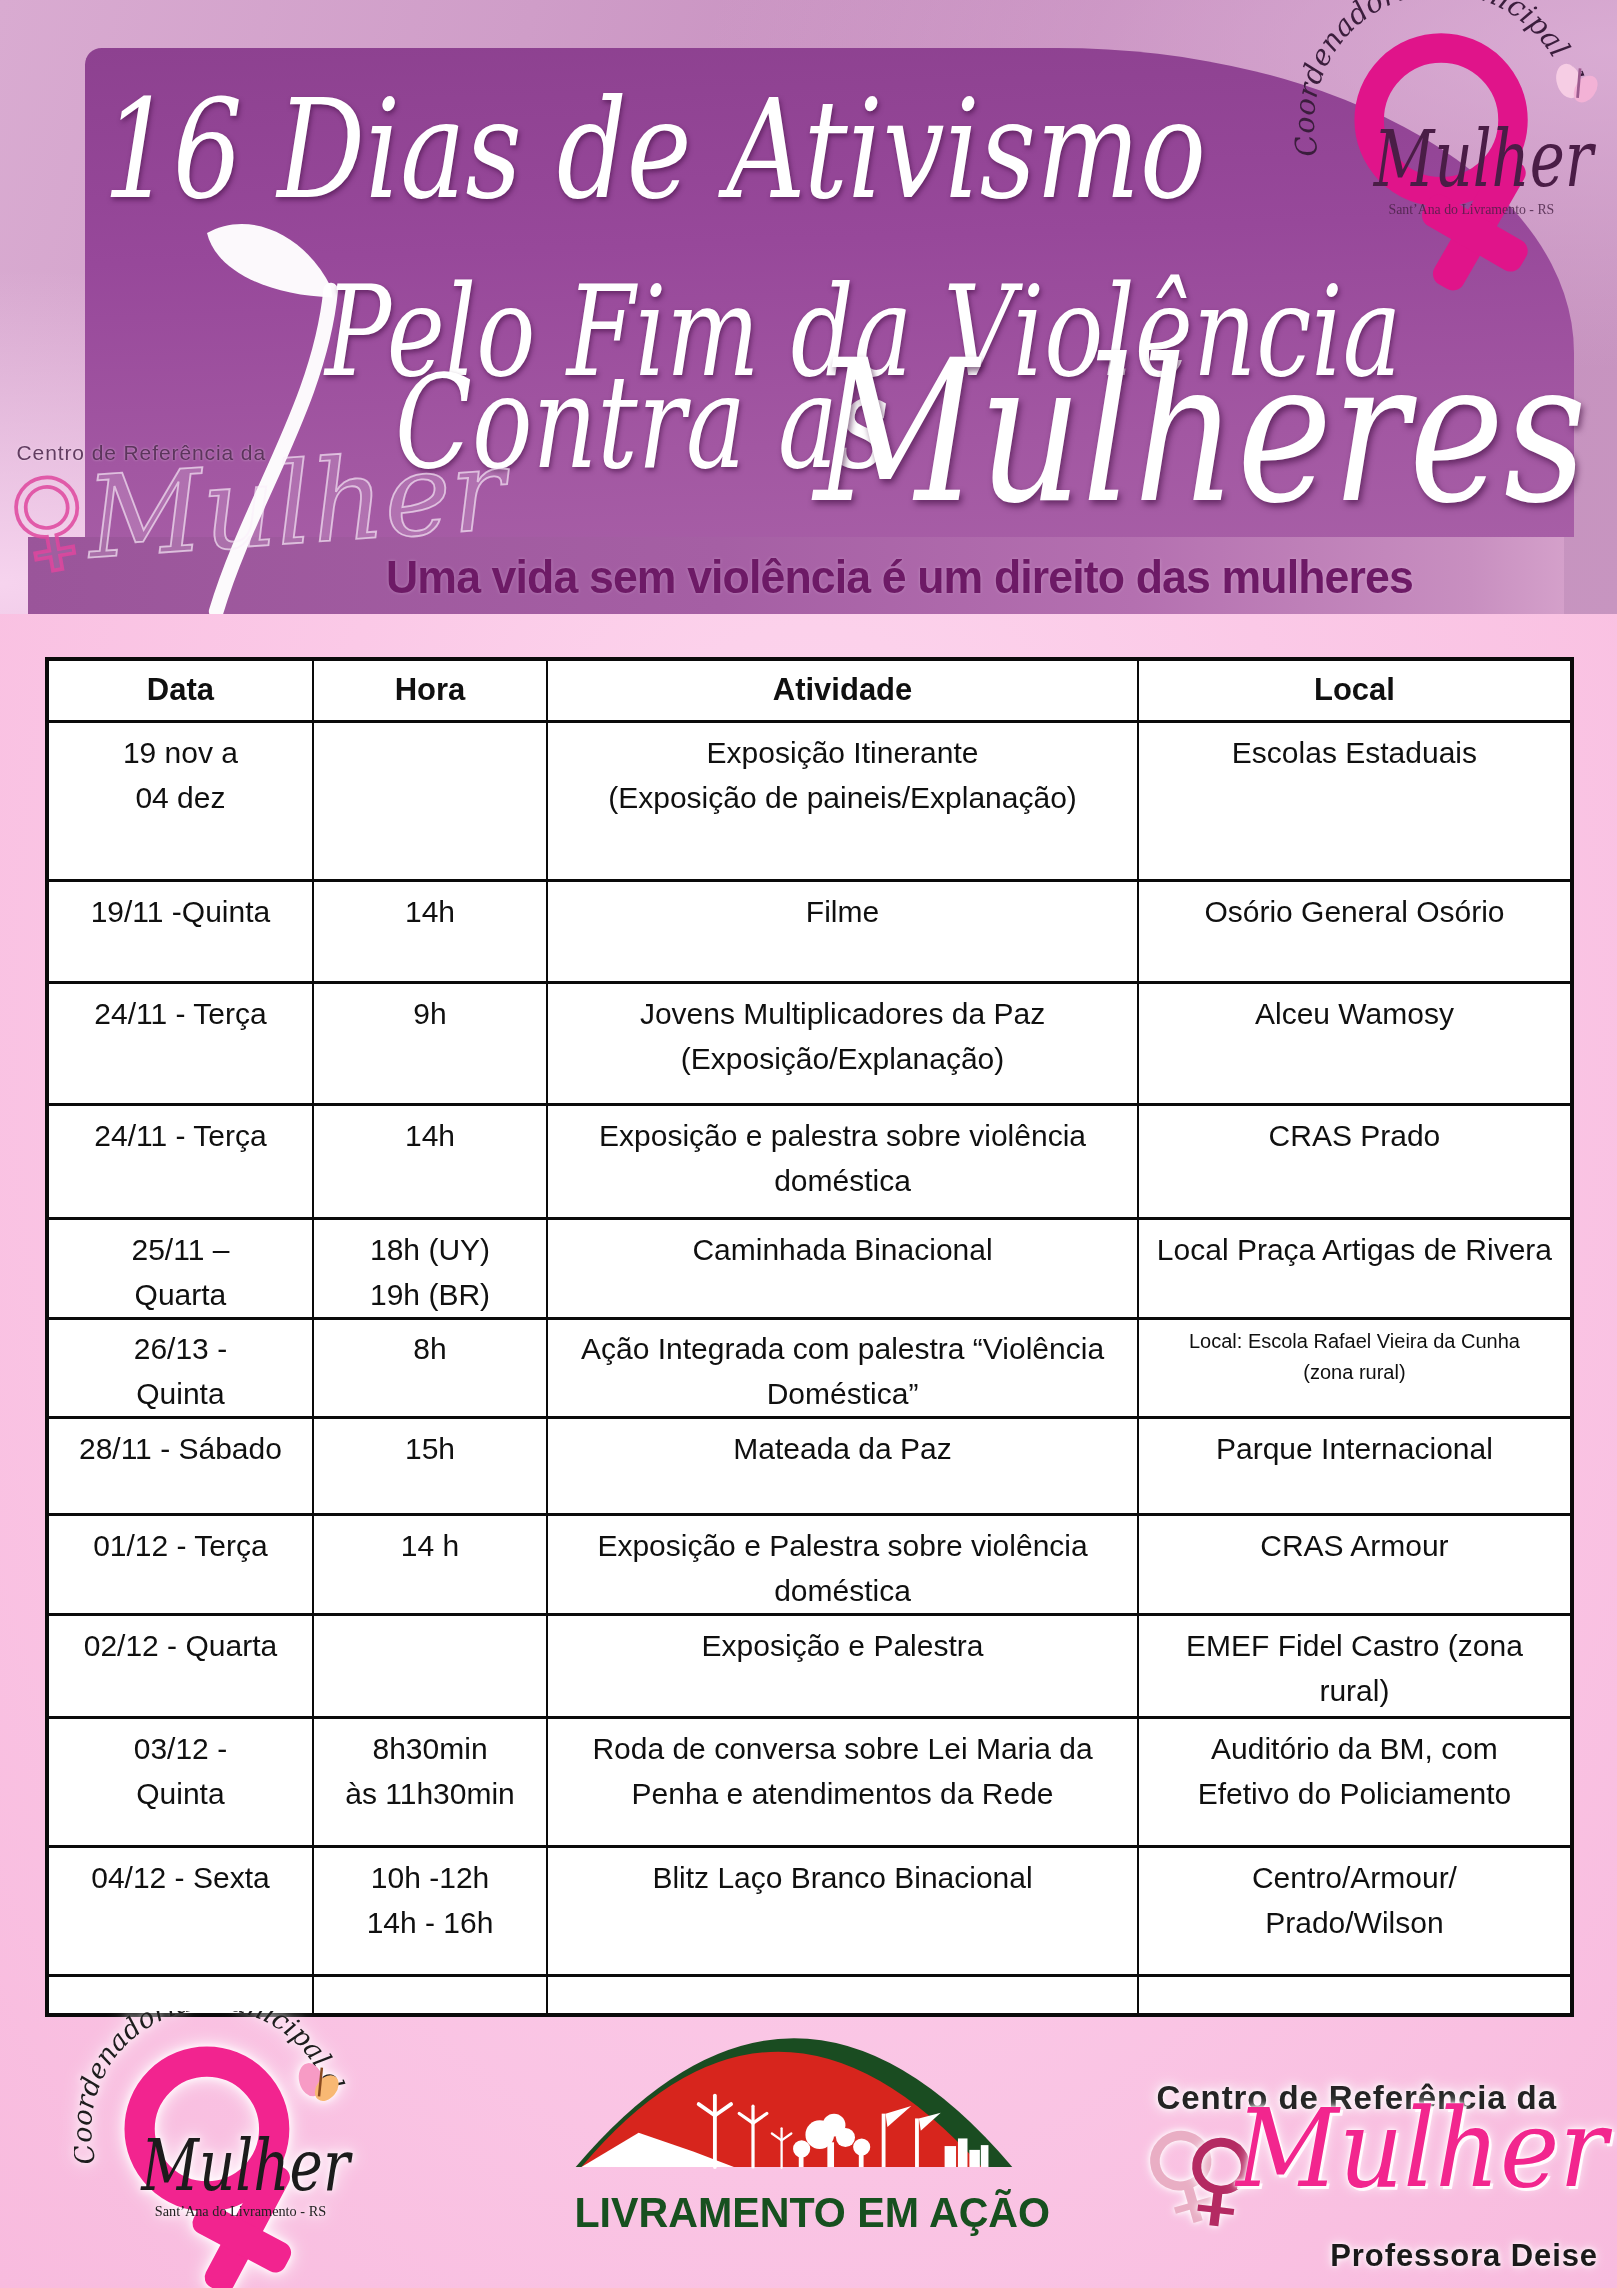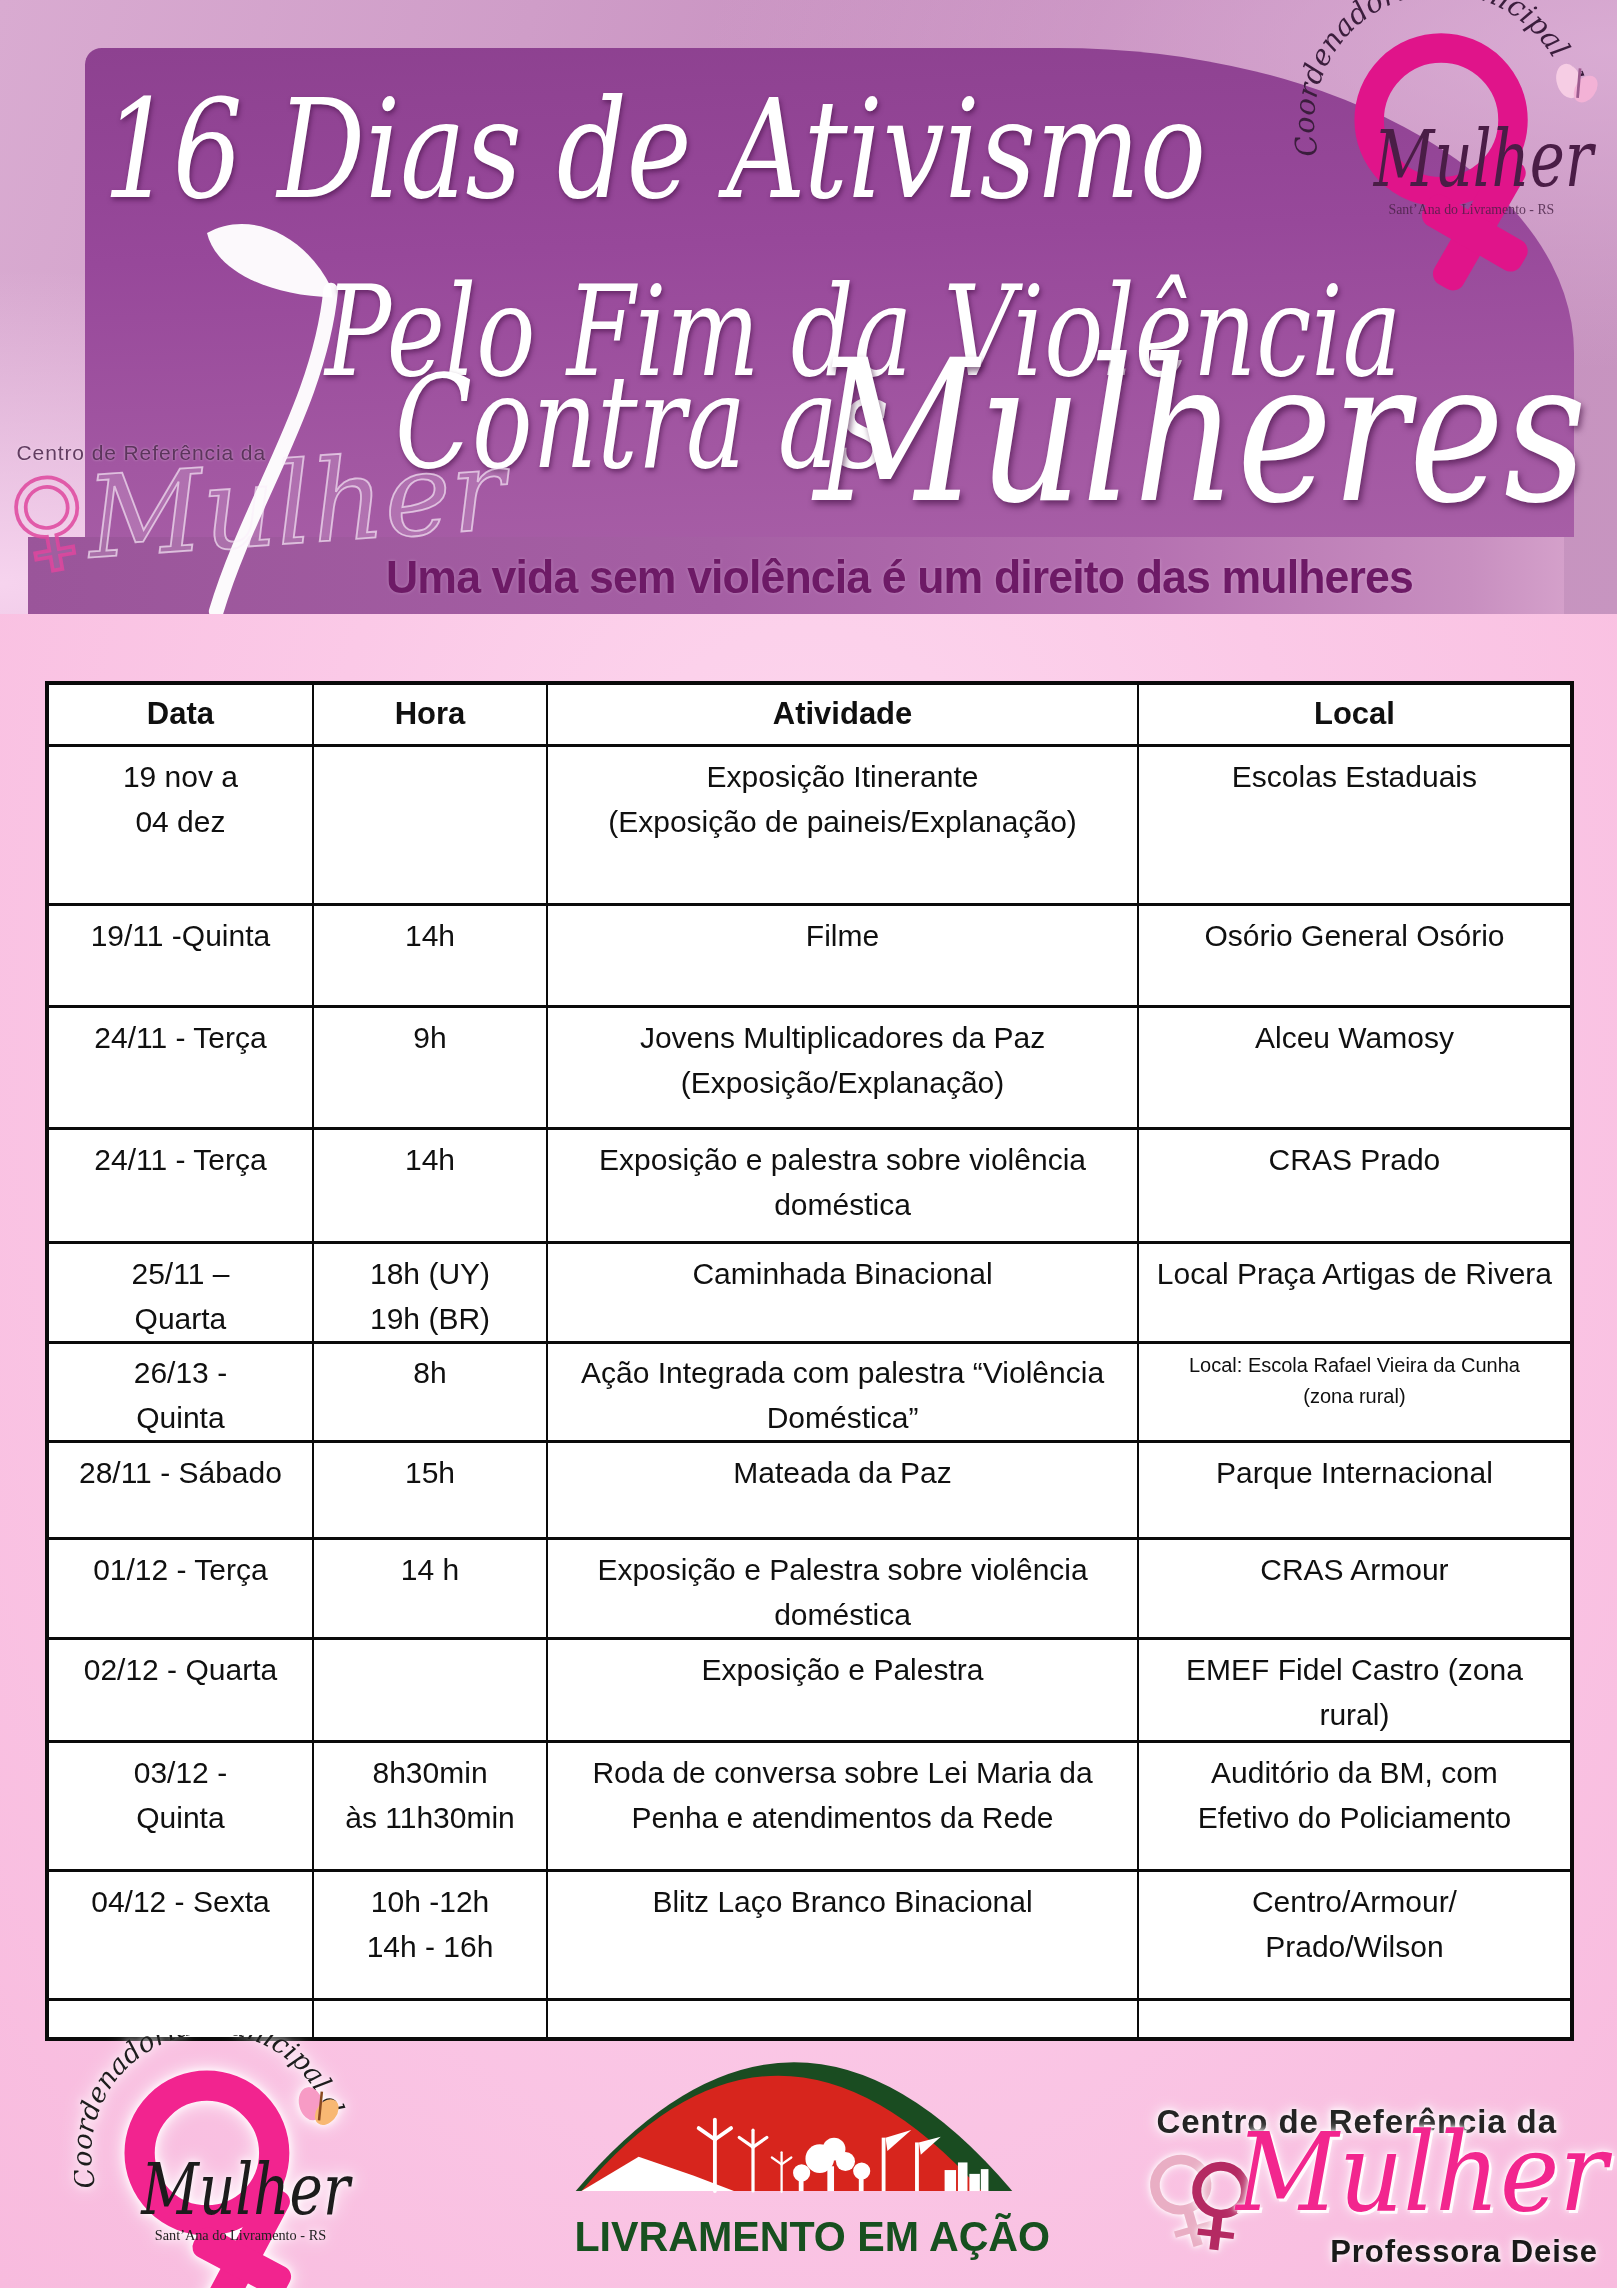--- a/index.html
+++ b/index.html
@@ -39,21 +39,21 @@
   .wm-female{position:absolute;left:3.7px;top:26px;font-size:109px;line-height:1;
     font-family:"DejaVu Sans",sans-serif;color:rgba(255,255,255,.06);
     -webkit-text-stroke:3.7px rgba(222,70,158,.85);transform:rotate(-10deg);}
   
   .logo-coord-header{position:absolute;right:11px;top:0;}
   
   .svg-script{font-family:"DejaVu Serif",serif;font-style:italic;}
   .svg-arc{font-family:"DejaVu Serif",serif;font-style:italic;}
   .svg-small{font-family:"Liberation Serif",serif;}
   
-  .table-wrap{width:1529px;margin:67px auto 0;}
+  .table-wrap{width:1529px;margin:43px auto 0;}
   table.schedule{border-collapse:collapse;width:100%;table-layout:fixed;background:#fff;
     border:4.6px solid #0a0a0a;}
   .schedule th,.schedule td{border:2.8px solid #0a0a0a;border-top-width:3.7px;border-bottom-width:3.7px;
     text-align:center;vertical-align:top;padding:6.5px 9.2px 0;white-space:pre-line;
     font-size:30px;line-height:1.5;color:#101010;}
   .schedule th{font-size:31px;font-weight:bold;vertical-align:middle;height:52px;padding:3.7px 5.5px;}
   .schedule tbody tr:nth-child(1){height:159px;}
   .schedule tbody tr:nth-child(2){height:102px;}
   .schedule tbody tr:nth-child(3){height:122px;}
   .schedule tbody tr:nth-child(4){height:114px;}
@@ -79,21 +79,21 @@
   .cr-top{position:absolute;left:16.6px;top:5.5px;font-size:33px;font-weight:600;color:#242424;
     letter-spacing:0.9px;white-space:nowrap;
     text-shadow:0 0 5.5px #fff,0 0 11px #fff,0 0 16.6px rgba(255,255,255,.9);}
   .cr-name{position:absolute;left:96px;top:7.4px;font-size:109px;font-style:italic;line-height:1.25;
     font-family:"DejaVu Serif",serif;color:#f2268e;transform:scaleX(.92);transform-origin:left top;
     text-shadow:0 0 1.8px #fff,0 0 5.5px #fff,0 0 13px #fff,2.8px 2.8px 0 rgba(255,255,255,.9);}
   .cr-female{position:absolute;font-family:"DejaVu Sans",sans-serif;line-height:1;
     text-shadow:0 0 5.5px #fff,0 0 11px rgba(255,255,255,.9);}
   .cr-f1{left:3.7px;top:44px;font-size:109px;color:#e9aec4;transform:rotate(-16deg);}
   .cr-f2{left:42px;top:52px;font-size:103px;color:#b42a62;transform:rotate(7deg);}
-  .cr-sub{position:absolute;right:13px;top:136px;font-size:31px;font-weight:600;color:#1a1a1a;
+  .cr-sub{position:absolute;right:13px;top:164px;font-size:31px;font-weight:600;color:#1a1a1a;
     letter-spacing:0.9px;text-shadow:0 0 5.5px #fff,0 0 11px #fff;}
 </style>
 </head>
 <body>
 
 <div class="banner">
   <div class="banner-panel"></div>
   <div class="banner-band"></div>
 
   <svg class="flag-svg" width="162" height="420" viewBox="0 0 175 455">

